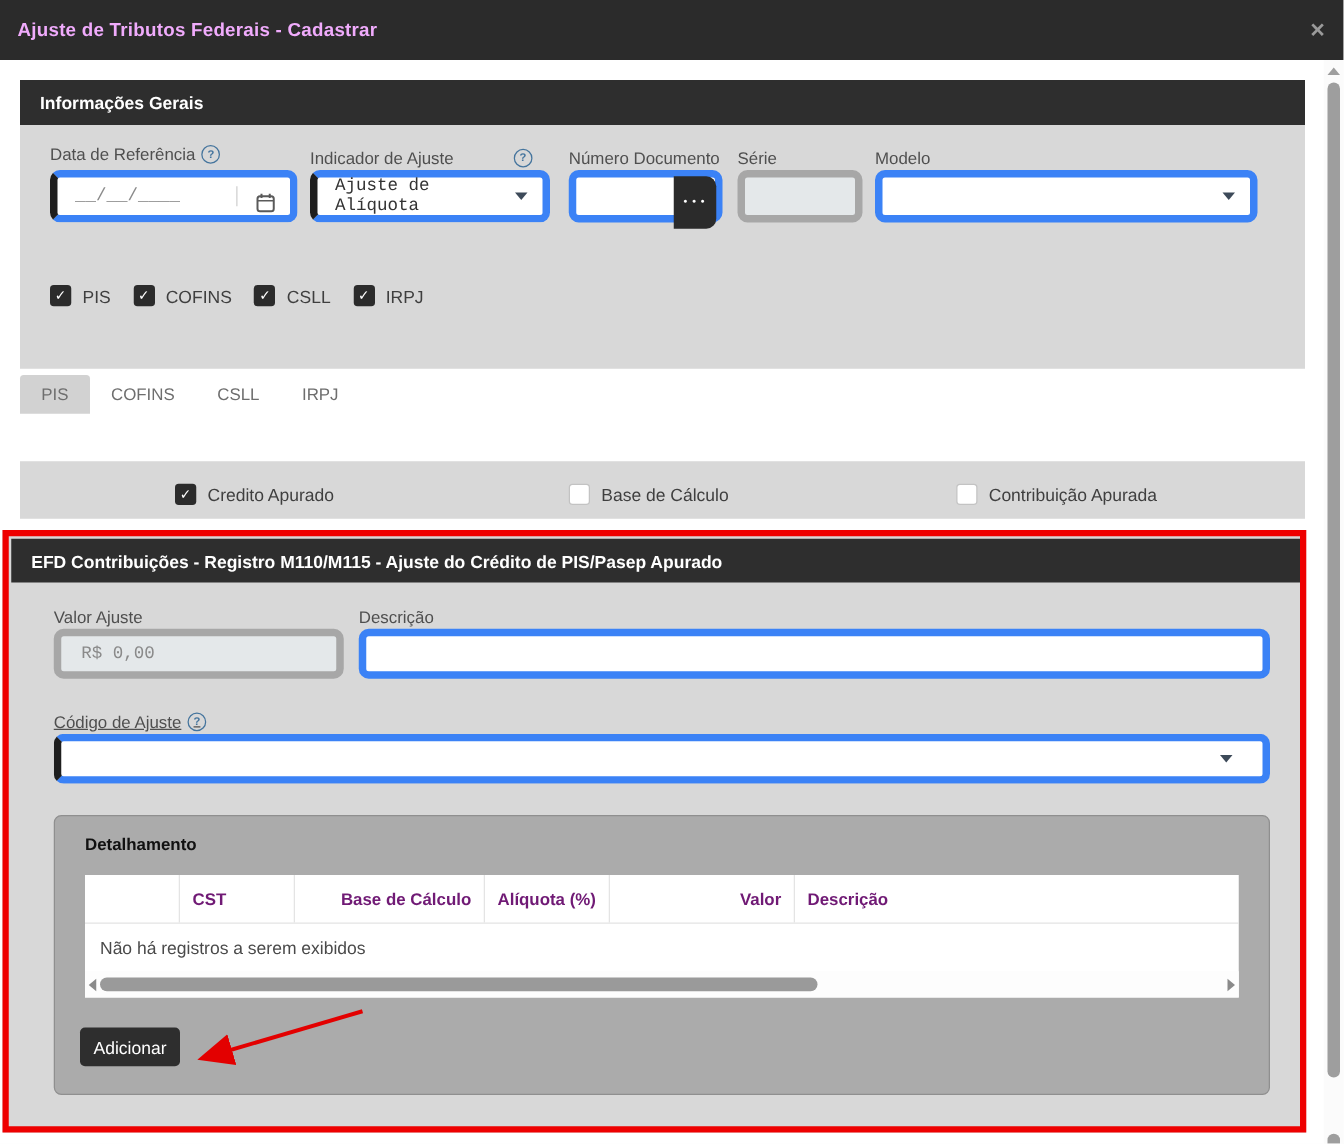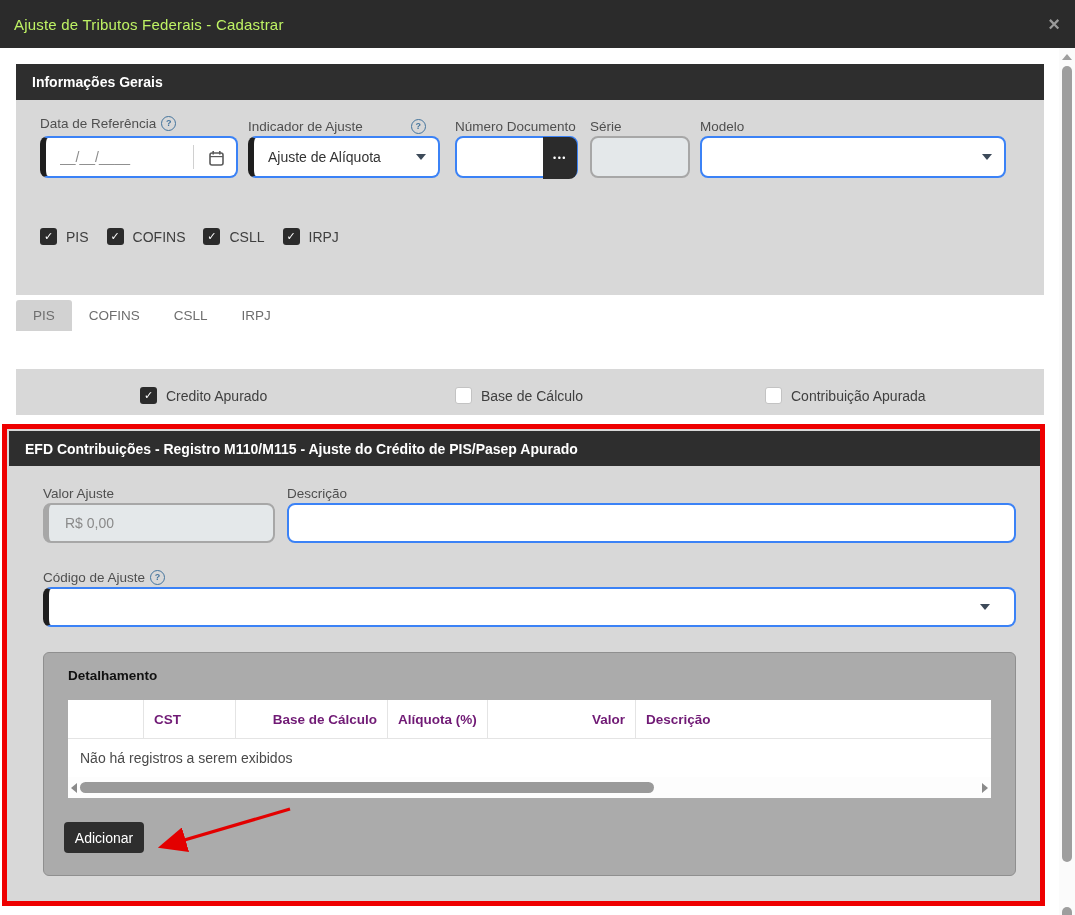--- a/index.html
+++ b/index.html
@@ -1,34 +1,34 @@
 <!DOCTYPE html>
 <html><head>
 <meta charset="utf-8">
 <style>
   html,body{margin:0;padding:0;background:#fff;font-family:"Liberation Sans","DejaVu Sans",sans-serif;}
   .screen{position:relative;width:1075px;height:915px;background:#ffffff;overflow:hidden;}
 
   
   .titlebar{position:absolute;left:0;top:0;width:1075px;height:48px;background:#2b2b2b;display:flex;align-items:center;}
-  .titlebar .title{color:#bef264;font-weight:normal;font-size:15px;padding-left:14px;letter-spacing:.2px;}
+  .titlebar .title{color:#f0abfc;font-weight:bold;font-size:15px;padding-left:14px;letter-spacing:.2px;}
   .close-btn{position:absolute;right:9px;top:12px;width:24px;height:24px;color:#9a9a9a;font-size:20px;font-weight:bold;
              display:flex;align-items:center;justify-content:center;cursor:pointer;}
 
   
   .sec-header{position:absolute;background:#2e2e2e;color:#fff;font-weight:bold;font-size:14px;
               display:flex;align-items:center;padding-left:16px;box-sizing:border-box;}
   .sec-body{position:absolute;background:#d8d8d8;}
 
   .fld-label{position:absolute;font-size:13.5px;color:#4f4f4f;display:flex;align-items:center;gap:5px;}
   .help-icon{display:inline-flex;width:13px;height:13px;border:1.4px solid #44749d;border-radius:50%;color:#44749d;
              font-size:9px;font-weight:bold;align-items:center;justify-content:center;line-height:1;}
 
-  .input{position:absolute;background:#fff;border:2px solid #3b82f6;border-radius:8px;box-sizing:border-box;
-         font-size:14px;color:#333;display:flex;align-items:center;}
+  .input{position:absolute;background:#fff;border:6px solid #3b82f6;border-radius:8px;box-sizing:border-box;
+         font-size:14px;color:#333;display:flex;align-items:center;font-family:Liberation Mono, monospace;}
   .input.dark-left{border-left:6px solid #1e1e1e;}
   .input.disabled{background:#e4e8ea;}
   .input input{border:none;outline:none;background:transparent;font-size:14px;color:#333;width:100%;
                font-family:inherit;padding:0 0 0 14px;}
   .input input::placeholder{color:#8a8a8a;}
   .caret{width:0;height:0;border-left:5px solid transparent;border-right:5px solid transparent;border-top:6px solid #3d4a59;}
 
   .cb{width:17px;height:17px;border-radius:3px;box-sizing:border-box;flex:0 0 auto;}
   .cb.on{background:#2b2b2b;position:relative;}
   .cb.on::after{content:"✓";position:absolute;left:0;top:0;width:17px;height:17px;color:#fff;font-size:11px;
@@ -200,21 +200,21 @@
     <span>Descrição</span>
   </div>
 
   <div class="input disabled dark-left" style="left:43px;top:503px;width:232px;height:40px;border-color:#a7a7a7;">
     <input style="padding-left: 16px;" placeholder="R$ 0,00">
   </div>
   <div class="input" style="left:287px;top:503px;width:729px;height:40px;">
     <input style="">
   </div>
 
-  <div class="fld-label" style="left:43px;top:570px;">
+  <div class="fld-label" style="left:43px;top:570px;text-decoration:underline;">
     <span>Código de Ajuste</span>
     <span class="help-icon">?</span>
   </div>
   <div class="input dark-left" style="left:43px;top:587px;width:973px;height:40px;padding:0 24px 0 14px;justify-content:space-between;">
     <span></span>
     <span class="caret"></span>
   </div>
 
   <div class="panel"></div>
   <div class="panel-title">Detalhamento</div>

